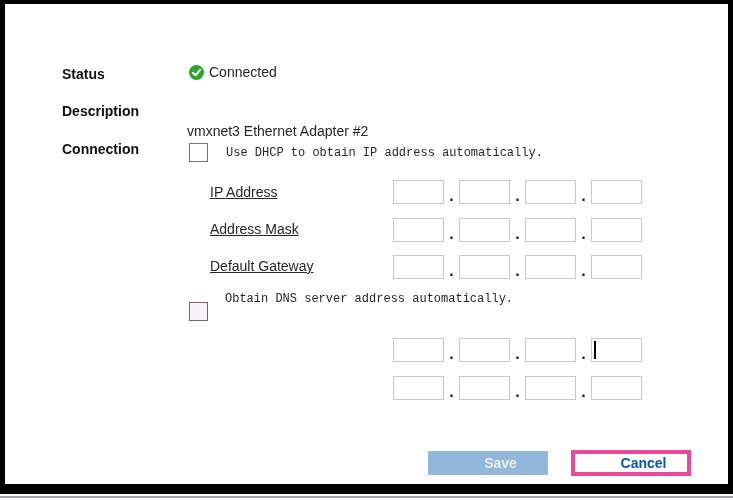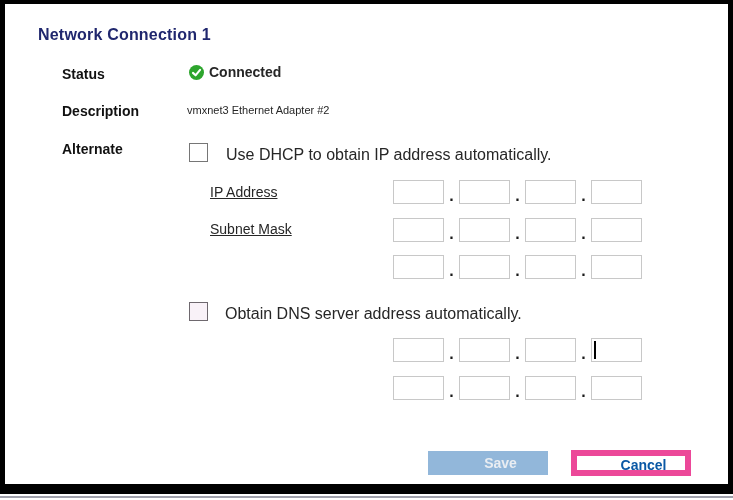--- a/index.html
+++ b/index.html
@@ -15,31 +15,31 @@
   .bottom-gray-line { position:absolute; left:0; top:496px; width:733px; height:2px; background:#9fa0ab; }
 
   .title {
     position:absolute; left:38px; top:26px;
     font-size:16px; font-weight:bold; color:#20276e; letter-spacing:0.2px;
   }
   .row-label {
     position:absolute; left:62px;
     font-size:14px; font-weight:bold; color:#111111;text-align:center;
   }
-  .value-text { position:absolute; font-size:11px; color:#262626; }
+  .value-text { position:absolute; font-size:14px; color:#262626;margin-top:19px; }
 
-  .status-wrap { position:absolute; left:189px; top:64px; display:flex; align-items:center; gap:5px;font-weight:bold; }
+  .status-wrap { position:absolute; left:189px; top:64px; display:flex; align-items:center; gap:5px; }
   .status-wrap .txt { font-size:14px; color:#262626; }
 
   .checkbox {
     position:absolute; width:17px; height:17px; background:#ffffff;
     border:1px solid #767676; box-sizing:content-box;
   }
   .checkbox.dns { background:#f9f2f8; border-color:#6e686e; }
-  .cb-label { position:absolute; font-size:16px; color:#262626; cursor:default; }
+  .cb-label { position:absolute; font-size:12px; color:#262626; cursor:default;font-family:Liberation Mono, monospace; }
 
   .field-label { position:absolute; left:210px; font-size:14px; color:#262626;text-decoration:underline; }
 
   .octet-group { position:absolute; left:393px; display:flex; align-items:flex-end; }
   .octet {
     width:51px; height:24px; box-sizing:border-box;
     border:1px solid #c8c8c8; background:#ffffff;
     font-family:"Liberation Sans", sans-serif; font-size:13px; color:#222222;
     padding:0 4px; outline:none;
   }
@@ -52,86 +52,86 @@
   .btn {
     position:absolute; font-family:"Liberation Sans", sans-serif;
     font-size:14px; font-weight:bold; text-align:center; cursor:pointer;padding-left:31px;
   }
   .btn.save {
     left:428px; top:451px; width:120px; height:24px;
     background:#92b7da; color:#e9edf2; border:none;
   }
   .btn.cancel {
     left:571px; top:450px; width:120px; height:26px;
-    background:#ffffff; color:#0a58a5; border:6px solid #ec4899;
+    background:#ffffff; color:#0a58a5; border:4px solid #ec4899;
   }
 </style>
 </head>
 <body>
 
 <div class="screen">
 
   <div class="frame frame-top"></div>
   <div class="frame frame-left"></div>
   <div class="frame frame-right"></div>
   <div class="frame frame-bottom"></div>
   <div class="bottom-gray-line"></div>
 
-  <div class="title">Network Connection 1</div>
 
   <div class="row-label" style="top:66px">Status</div>
   <div class="status-wrap">
     <svg width="15" height="15" viewBox="0 0 16 16">
       <circle cx="8" cy="8" r="8" fill="#2da52d"></circle>
       <path d="M4.2 8.4 L7 11 L11.8 5.2" stroke="#ffffff" stroke-width="2.2" fill="none" stroke-linecap="round" stroke-linejoin="round"></path>
     </svg>
     <span class="txt">Connected</span>
   </div>
 
   <div class="row-label" style="top:103px">Description</div>
   <div class="value-text" style="left:187px; top:104px">vmxnet3 Ethernet Adapter #2</div>
 
-  <div class="row-label" style="top:141px">Alternate</div>
+  <div class="row-label" style="top:141px">Connection</div>
   <div class="checkbox" style="left:189px; top:143px"></div>
   <div class="cb-label" style="left:226px; top:146px">Use DHCP to obtain IP address automatically.</div>
 
   <div class="field-label" style="top:184px">IP Address</div>
   <div class="octet-group" style="top:180px">
     <input class="octet" style="">
     <span class="sep">.</span>
     <input class="octet" style="">
     <span class="sep">.</span>
     <input class="octet" style="">
     <span class="sep">.</span>
     <input class="octet" style="">
   </div>
 
-  <div class="field-label" style="top:221px">Subnet Mask</div>
+  <div class="field-label" style="top:221px">Address Mask</div>
   <div class="octet-group" style="top:218px">
     <input class="octet" style="">
     <span class="sep">.</span>
     <input class="octet" style="">
     <span class="sep">.</span>
     <input class="octet" style="">
     <span class="sep">.</span>
     <input class="octet" style="">
   </div>
 
+  <div class="field-label" style="top:258px">Default Gateway</div>
   <div class="octet-group" style="top:255px">
     <input class="octet" style="">
     <span class="sep">.</span>
     <input class="octet" style="">
     <span class="sep">.</span>
     <input class="octet" style="">
     <span class="sep">.</span>
     <input class="octet" style="">
   </div>
 
   <div class="checkbox dns" style="left:189px; top:302px"></div>
-  <div class="cb-label" style="left:225px; top:305px">Obtain DNS server address automatically.</div>
+  <div class="cb-label" style="left:225px; top:292px">Obtain DNS server address automatically.</div>
 
   <div class="octet-group" style="top:338px">
     <input class="octet" style="">
     <span class="sep">.</span>
     <input class="octet" style="">
     <span class="sep">.</span>
     <input class="octet" style="">
     <span class="sep">.</span>
     <input class="octet" style="">
     <div class="caret"></div>

